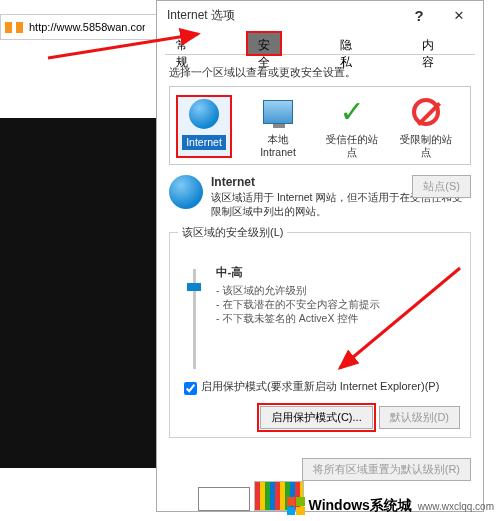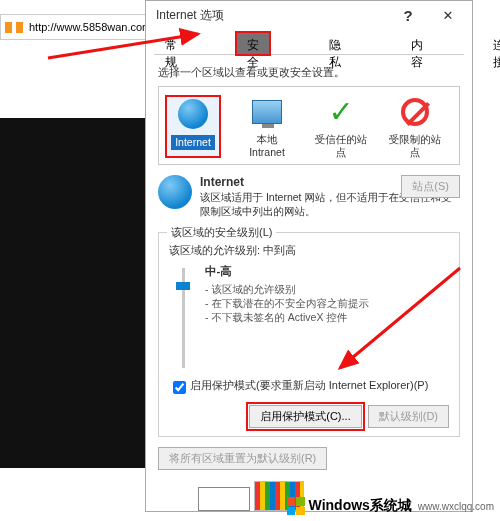--- a/index.html
+++ b/index.html
@@ -4,21 +4,21 @@
 <style>
   * { box-sizing: border-box; font-family: "Microsoft YaHei", "Segoe UI", sans-serif; }
   body { margin: 0; width: 500px; height: 521px; background: #fff; overflow: hidden; position: relative; }
 
   .addr-bar { position: absolute; left: 0; top: 14px; width: 160px; height: 26px; background: #fff; border: 1px solid #ccc; display: flex; align-items: center; font-size: 11px; padding-left: 4px; }
   .addr-bar .icon { width: 18px; height: 11px; background: linear-gradient(90deg,#f7941d 40%,#fff 40%,#fff 60%,#f7941d 60%); margin-right: 4px; }
   .addr-bar input { border: none; outline: none; font-size: 11px; width: 120px; }
 
   .dark-box { position: absolute; left: 0; top: 118px; width: 162px; height: 350px; background: #111; }
 
-  .dialog { position: absolute; left: 145px; top: 0; width: 328px; height: 512px; background: #fff; border: 1px solid #aaa; }
+  .dialog { position: absolute; left: 156px; top: 0; width: 328px; height: 512px; background: #fff; border: 1px solid #aaa; }
   .titlebar { height: 28px; background: #fff; display: flex; align-items: center; justify-content: space-between; padding: 0 4px 0 10px; font-size: 12px; color: #333; }
   .titlebar .ctrls { display: flex; gap: 0; }
   .titlebar .ctrl { width: 40px; height: 28px; display: flex; align-items: center; justify-content: center; font-size: 13px; color: #333; }
   .titlebar .ctrl.help { font-weight: bold; font-size: 15px; }
 
   .tabs { display: flex; height: 24px; margin: 2px 8px 0 8px; border-bottom: 1px solid #ccc; font-size: 12px; gap: 48px; }
   .tab { padding: 4px 10px 3px; border: 1px solid transparent; border-bottom: none; cursor: default; position: relative; top: 1px; }
   .tab.active { background: #737373; border-color: #ccc; border-bottom: 1px solid #fff; }
   .tab.hl { outline: 2px solid #e11; outline-offset: -1px; }
 
@@ -40,36 +40,36 @@
   .zone-desc { margin-top: 10px; display: flex; align-items: flex-start; position: relative; }
   .zone-desc .ic-globe { width: 34px; height: 34px; margin-right: 8px; flex: 0 0 auto; }
   .zone-desc .txt h4 { margin: 0 0 2px 0; font-size: 12px; font-weight: bold; }
   .zone-desc .txt p { margin: 0; font-size: 10.5px; line-height: 1.3; }
   .btn { background: #efefef; border: 1px solid #adadad; font-size: 11px; padding: 3px 10px; cursor: default; }
   .btn.disabled { color: #9a9a9a; }
   .sites-btn { position: absolute; right: 0; top: 0; }
 
   .group { border: 1px solid #d0d0d0; margin-top: 14px; padding: 10px 10px 8px; position: relative; }
   .group .legend { position: absolute; top: -8px; left: 8px; background: #fff; padding: 0 4px; font-size: 11px; }
-  .level-row { display: flex; margin-top: 6px; }
+  .level-row { display: flex; margin-top: 22px; }
   .slider { width: 22px; height: 100px; position: relative; margin: 4px 10px 0 4px; }
   .slider .track { position: absolute; left: 9px; top: 0; width: 3px; height: 100px; background: #c8c8c8; }
   .slider .thumb { position: absolute; left: 3px; top: 14px; width: 14px; height: 8px; background: #0a84d0; }
   .level-txt { font-size: 11px; }
   .level-txt b { font-size: 11.5px; }
   .level-txt ul { margin: 4px 0 0 0; padding-left: 0; list-style: none; font-size: 10.5px; color: #555; }
   .level-txt li::before { content: "- "; }
 
   .prot-row { margin-top: 10px; display: flex; align-items: flex-start; font-size: 11px; }
   .prot-row input[type=checkbox] { margin-right: 4px; }
 
   .btn-row { margin-top: 8px; display: flex; justify-content: flex-end; gap: 6px; }
   .btn.hl { outline: 2px solid #e11; outline-offset: 1px; }
 
-  .reset-row { margin-top: 10px; display: flex; }
+  .reset-row { margin-top: 20px; display: flex; justify-content: flex-end; }
 
   .arrow { position: absolute; pointer-events: none; }
   .arrow svg { overflow: visible; }
 
   .wm { position: absolute; right: 6px; bottom: 6px; font-size: 14px; font-weight: bold; display: flex; align-items: center; gap: 4px; }
   .wm .winflag { width: 18px; height: 18px; display: grid; grid-template-columns: 1fr 1fr; grid-template-rows: 1fr 1fr; gap: 1px; }
   .wm .winflag span:nth-child(1){background:#f25022}
   .wm .winflag span:nth-child(2){background:#7fba00}
   .wm .winflag span:nth-child(3){background:#00a4ef}
   .wm .winflag span:nth-child(4){background:#ffb900}
@@ -139,21 +139,20 @@
       <div class="ic-globe"></div>
       <div class="txt">
         <h4>Internet</h4>
         <p>该区域适用于 Internet 网站，但不适用于在受信任和受限制区域中列出的网站。</p>
       </div>
       <button class="btn disabled sites-btn">站点(S)</button>
     </div>
 
     <div class="group">
       <div class="legend">该区域的安全级别(L)</div>
-      <div style="font-size:11px;">该区域的允许级别: 中到高</div>
       <div class="level-row">
         <div class="slider">
           <div class="track"></div>
             <div class="thumb"></div>
         </div>
         <div class="level-txt">
           <b>中-高</b>
           <ul>
             <li>该区域的允许级别</li>
             <li>在下载潜在的不安全内容之前提示</li>

